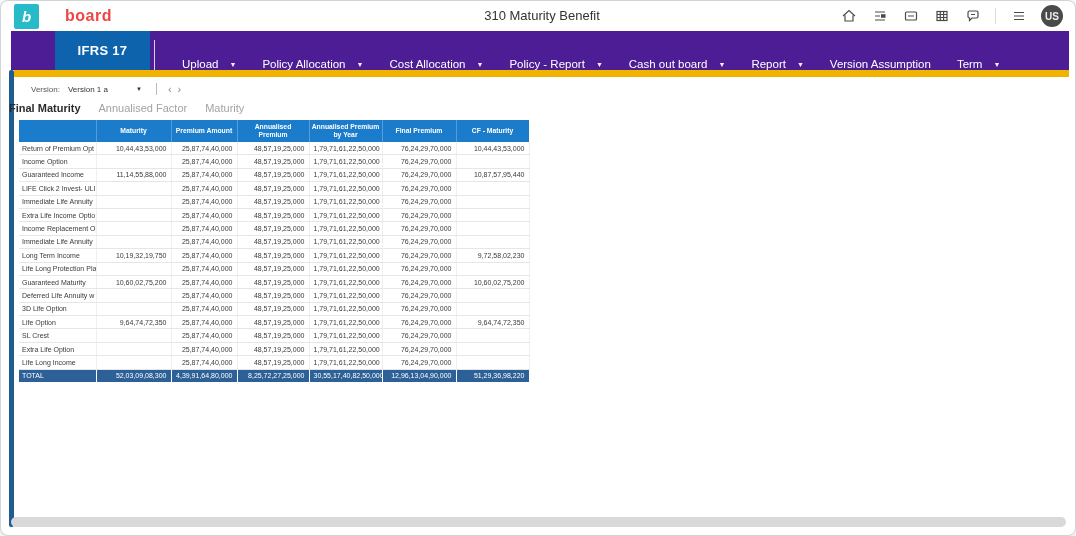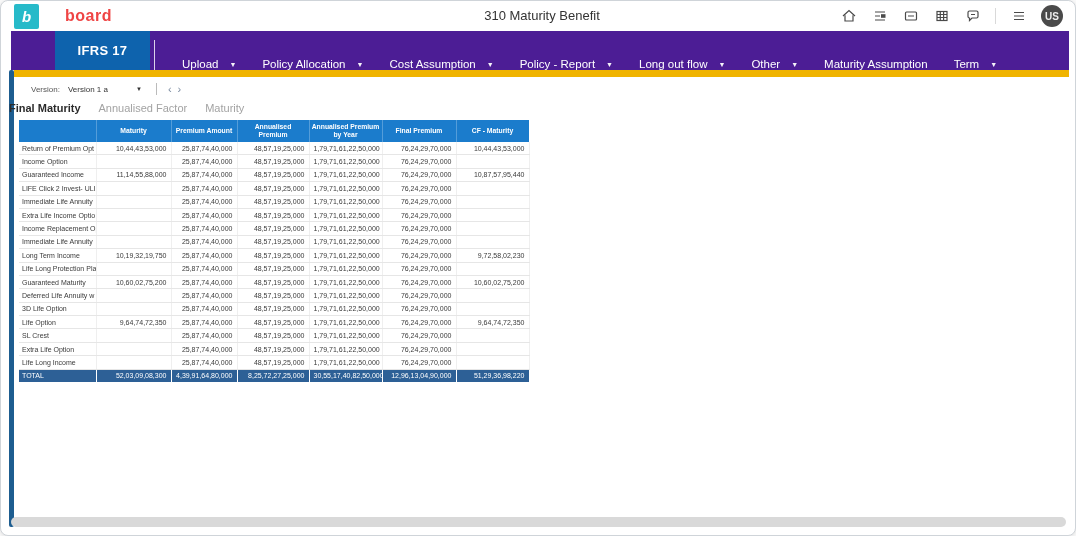--- a/index.html
+++ b/index.html
@@ -119,37 +119,37 @@
     <div class="nav-items">
         <span class="nav-item">
           <span>Upload</span>
           <span class="caret">▼</span>
         </span>
         <span class="nav-item">
           <span>Policy Allocation</span>
           <span class="caret">▼</span>
         </span>
         <span class="nav-item">
-          <span>Cost Assumption</span>
+          <span>Cost Allocation</span>
           <span class="caret">▼</span>
         </span>
         <span class="nav-item">
           <span>Policy - Report</span>
           <span class="caret">▼</span>
         </span>
         <span class="nav-item">
-          <span>Long out flow</span>
-          <span class="caret">▼</span>
-        </span>
-        <span class="nav-item">
-          <span>Other</span>
-          <span class="caret">▼</span>
-        </span>
-        <span class="nav-item">
-          <span>Maturity Assumption</span>
+          <span>Cash out board</span>
+          <span class="caret">▼</span>
+        </span>
+        <span class="nav-item">
+          <span>Report</span>
+          <span class="caret">▼</span>
+        </span>
+        <span class="nav-item">
+          <span>Version Assumption</span>
         </span>
         <span class="nav-item">
           <span>Term</span>
           <span class="caret">▼</span>
         </span>
       </div>
   </div>
 
   <div class="goldbar"></div>
 

